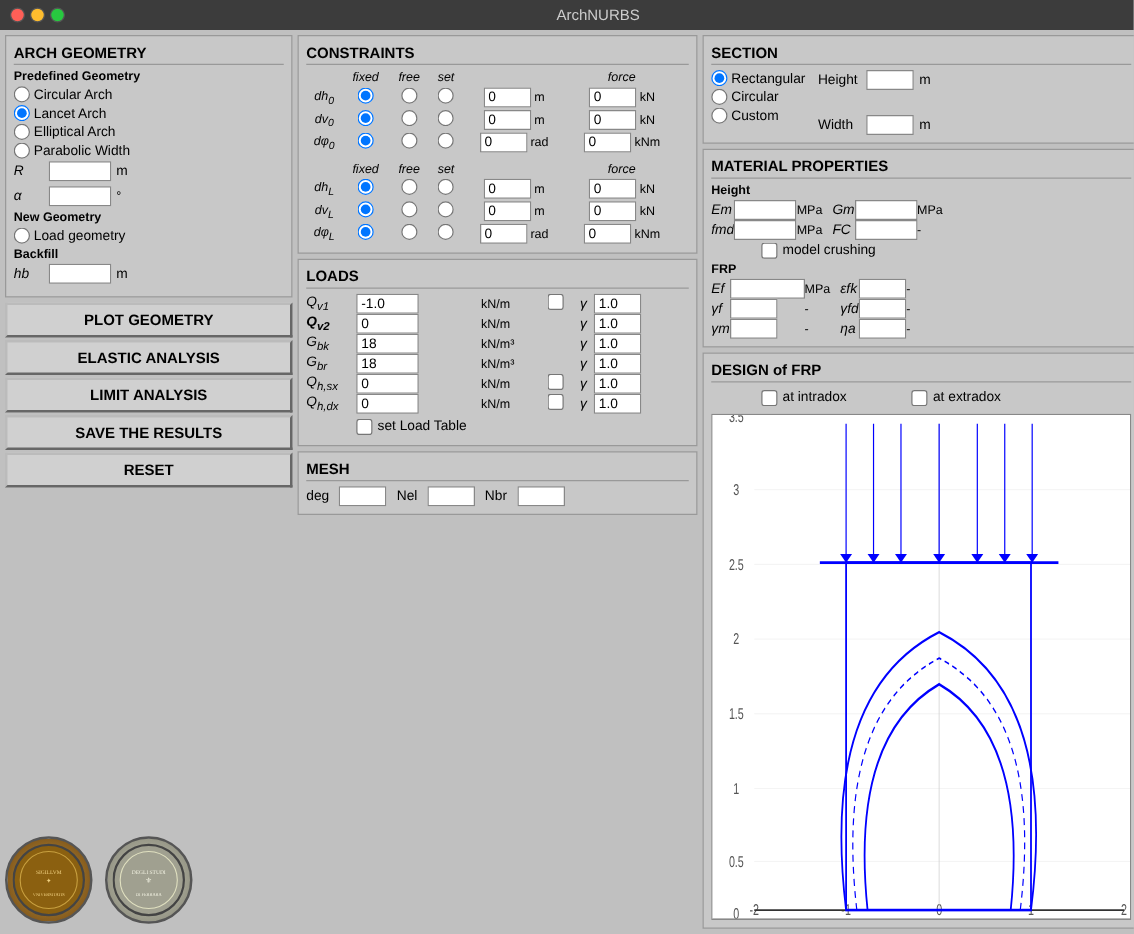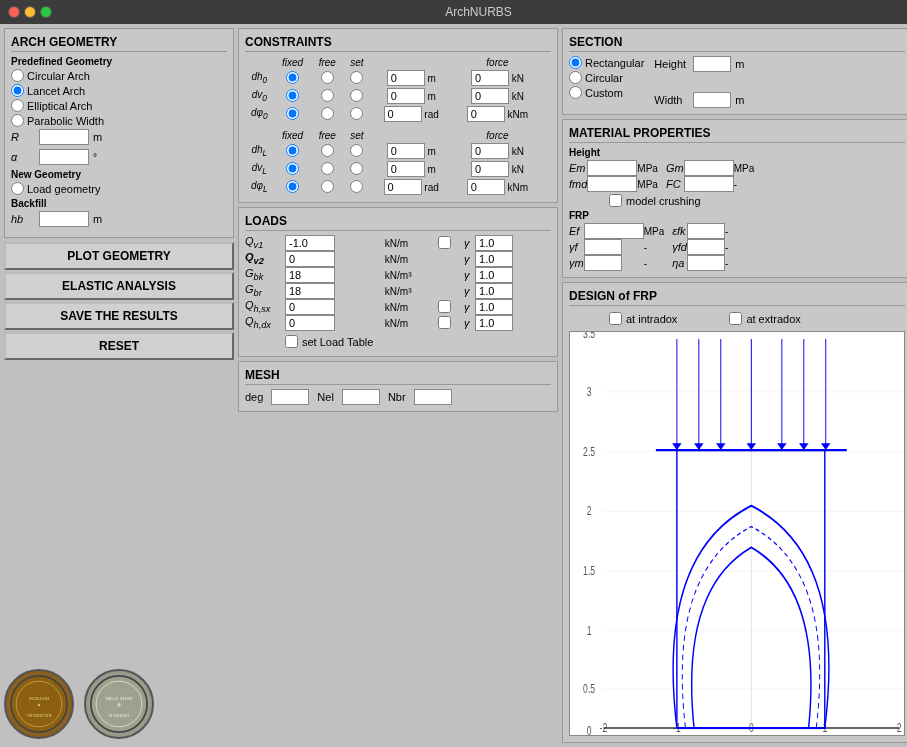--- a/index.html
+++ b/index.html
@@ -180,21 +180,20 @@
     }
 
     .subpanel-title {
       font-weight: bold;
       font-size: 10px;
       margin: 3px 0 2px 0;
     }
 
     .checkbox-row {
       display: flex;
-      align-items: center;
       gap: 4px;
       margin: 2px 0;
       padding-left: 40px;
     }
 
     input[type=text].small { width: 38px; }
     input[type=text].medium { width: 50px; }
     input[type=text].large { width: 60px; }
 
     .deg-sym { font-size: 10px; }
@@ -258,20 +257,21 @@
       <div class="input-row">
         <label>hb</label>
         <input type="text" class="medium" style="">
         <span>m</span>
       </div>
     </div>
 
     <div class="buttons-panel">
       <button class="action-btn">PLOT GEOMETRY</button>
       <button class="action-btn">ELASTIC ANALYSIS</button>
+      <button class="action-btn">LIMIT ANALYSIS</button>
       <button class="action-btn">SAVE THE RESULTS</button>
       <button class="action-btn">RESET</button>
     </div>
 
     <div class="logos-panel" style="gap:10px; padding: 4px 0;">
       <div class="logo-circle" style="background: radial-gradient(circle, #c8a040, #6b4010); position:relative; overflow:hidden;">
         <svg width="66" height="66" viewBox="0 0 66 66">
           <circle cx="33" cy="33" r="32" fill="#8b6010" stroke="#444" stroke-width="2"></circle>
           <circle cx="33" cy="33" r="26" fill="none" stroke="#c8a040" stroke-width="1"></circle>
           <text x="33" y="28" text-anchor="middle" fill="#f0d080" font-size="5" font-family="serif">SIGILLVM</text>

